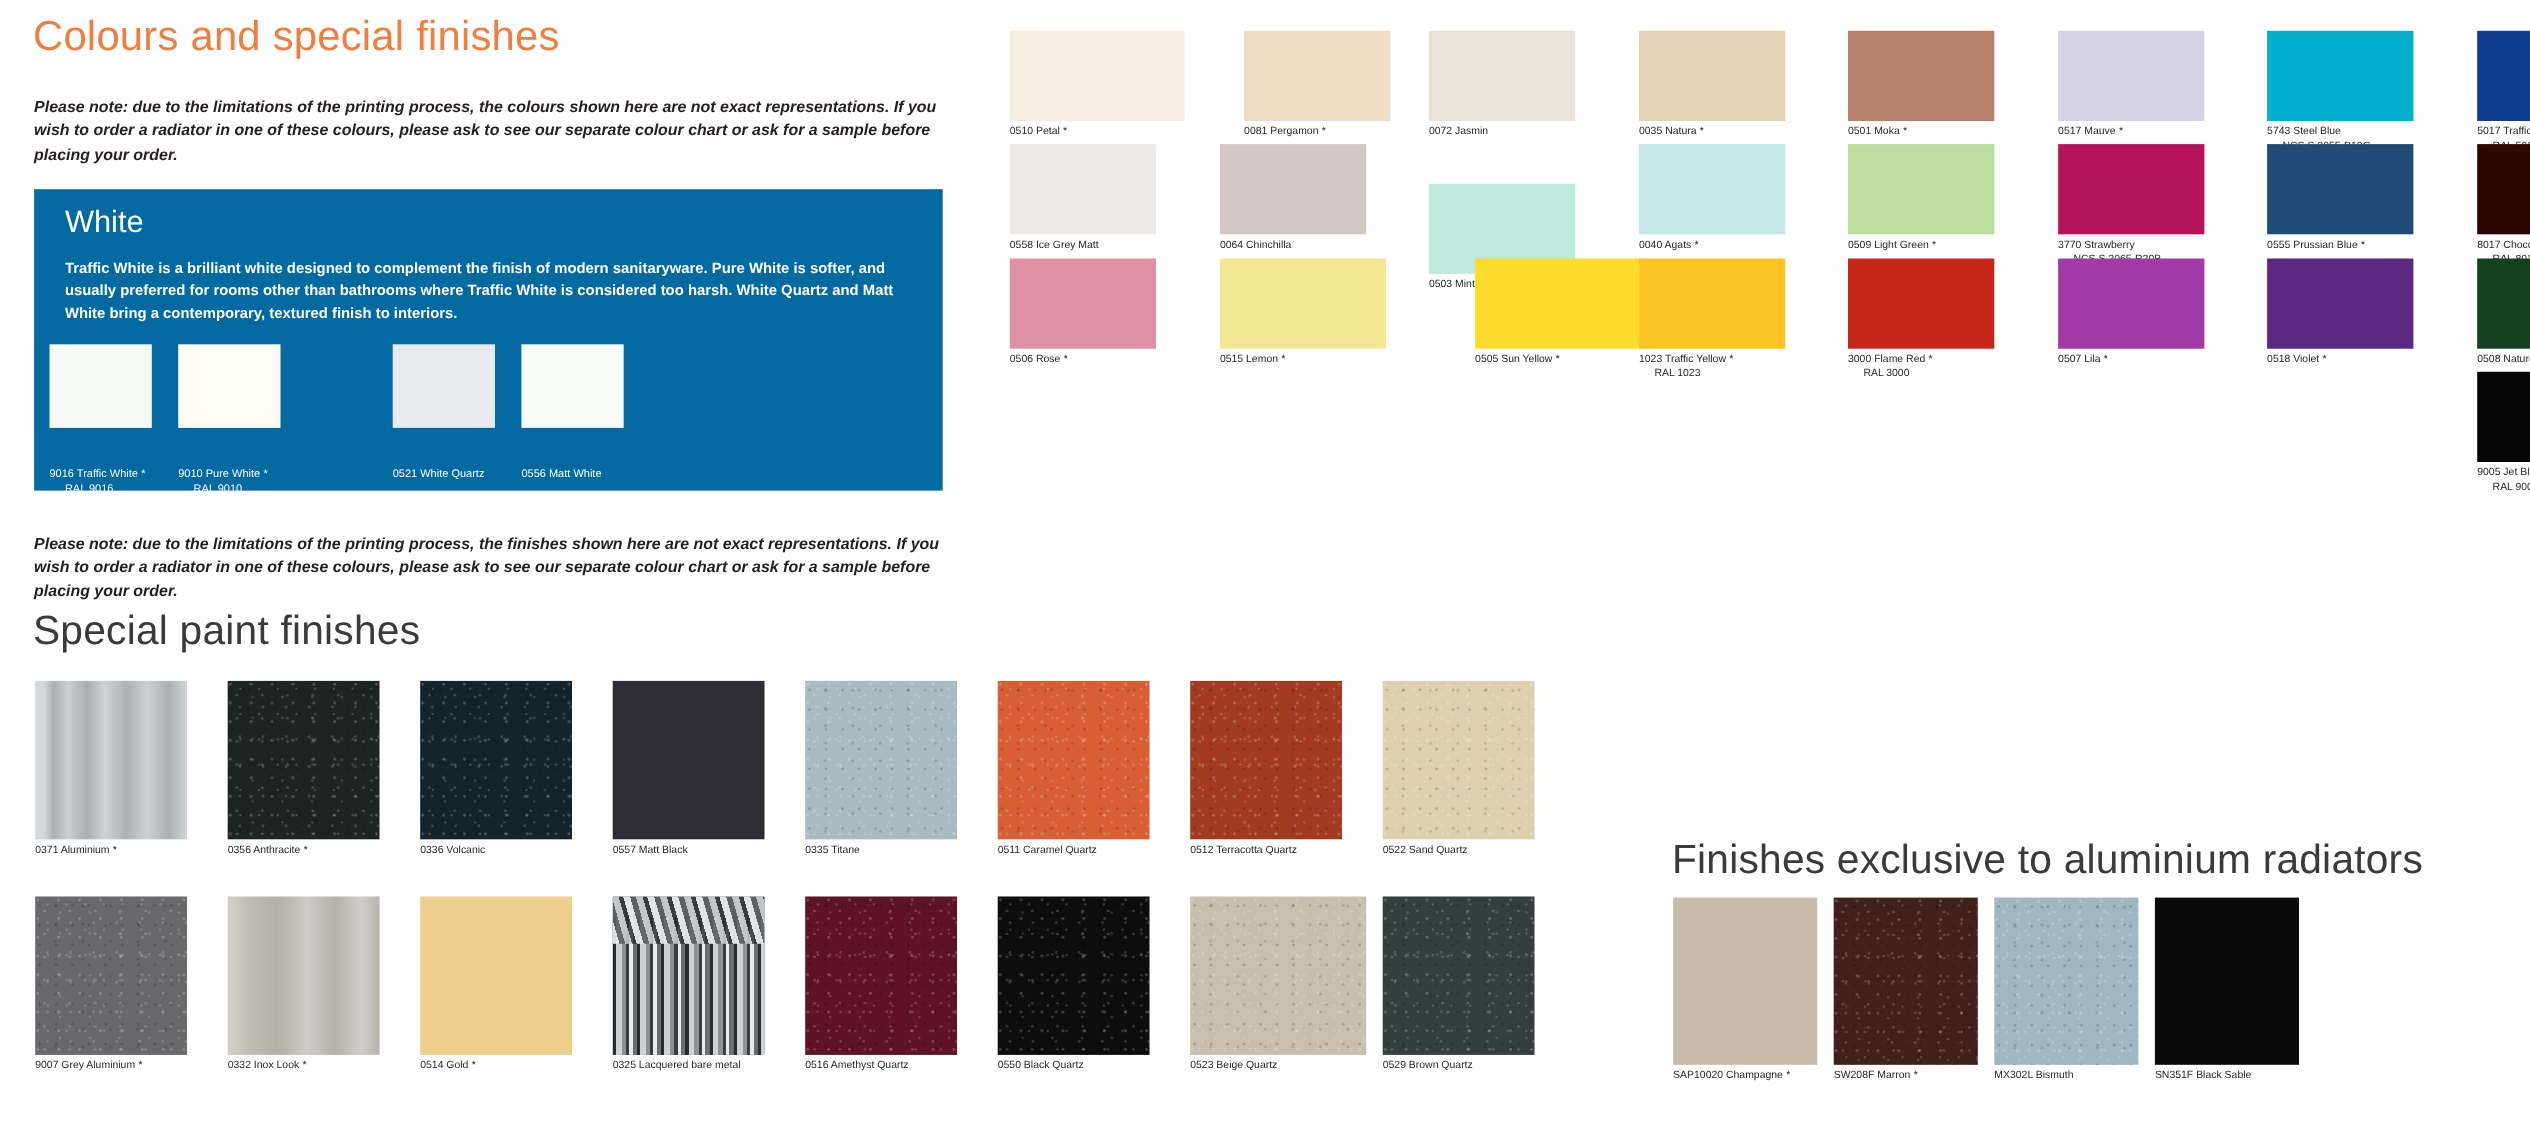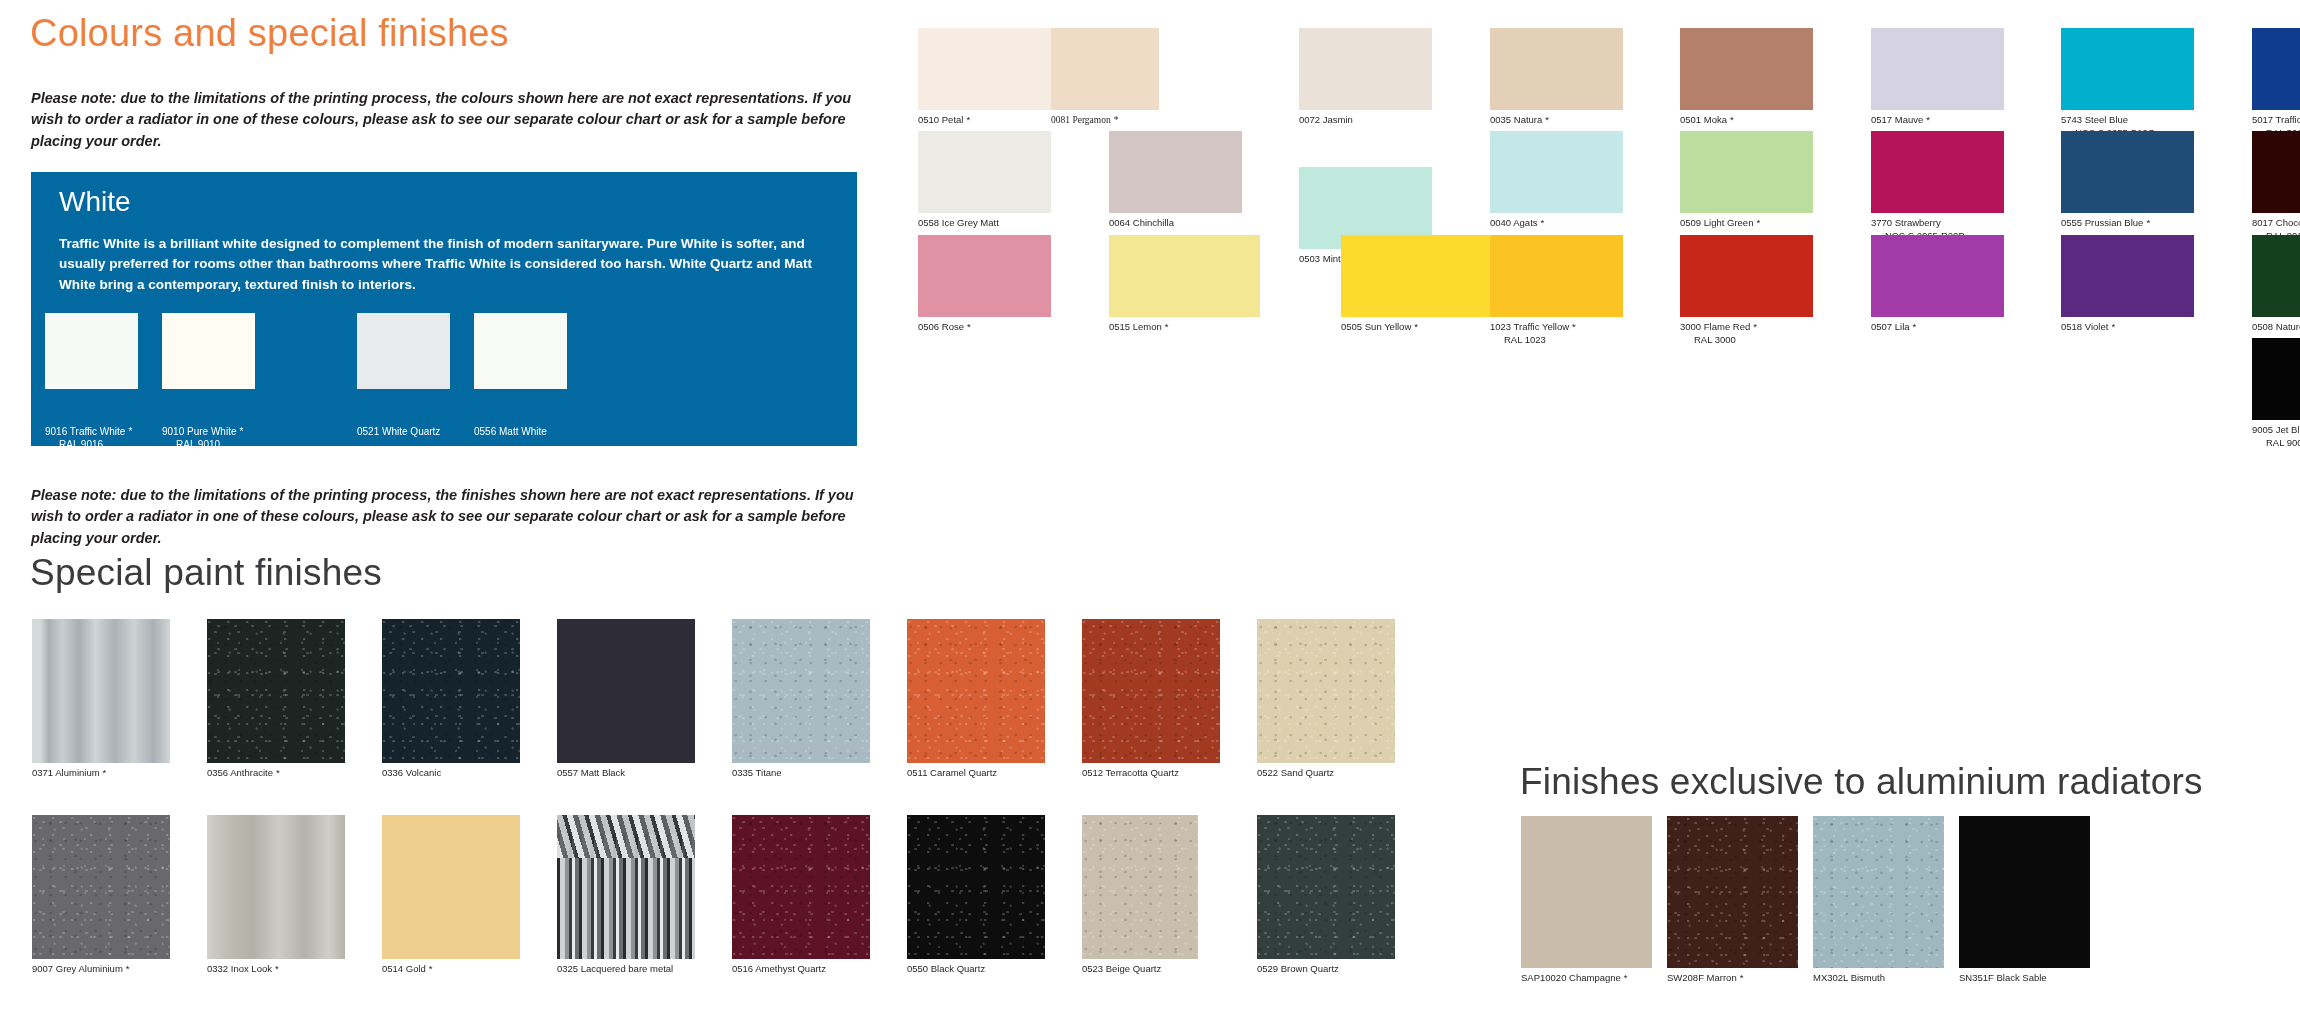--- a/index.html
+++ b/index.html
@@ -164,21 +164,21 @@
 
 <div class="h1-grey" style="left:30px; top:552px;">Special paint finishes</div>
 
 <div class="h1-grey" style="left:1520px; top:761px;">Finishes exclusive to aluminium radiators</div>
 
 <div id="colour-grid">
     <div class="sw" style="left: 918px; top: 28px; width: 159px;">
       <div class="chip" style="height: 82px; background: rgb(247, 236, 226);"></div>
       <div class="lbl"><span>0510 Petal</span><span class="star">*</span></div>
     </div>
-    <div class="sw" style="left: 1051px; top: 28px; width: 108px; font-family: Liberation Serif, serif;">
+    <div class="sw" style="left: 1131px; top: 28px; width: 133px;">
       <div class="chip" style="height: 82px; background: rgb(239, 220, 198);"></div>
       <div class="lbl"><span>0081 Pergamon</span><span class="star">*</span></div>
     </div>
     <div class="sw" style="left: 1299px; top: 28px; width: 133px;">
       <div class="chip" style="height: 82px; background: rgb(234, 225, 216);"></div>
       <div class="lbl"><span>0072 Jasmin</span></div>
     </div>
     <div class="sw" style="left: 1490px; top: 28px; width: 133px;">
       <div class="chip" style="height: 82px; background: rgb(227, 208, 182);"></div>
       <div class="lbl"><span>0035 Natura</span><span class="star">*</span></div>
@@ -318,21 +318,21 @@
       <div class="lbl"><span>0325 Lacquered bare metal</span></div>
     </div>
     <div class="sw" style="left: 732px; top: 815px; width: 138px;">
       <div class="chip tex-speck" style="height: 144px; background: rgb(93, 18, 38);"></div>
       <div class="lbl"><span>0516 Amethyst Quartz</span></div>
     </div>
     <div class="sw" style="left: 907px; top: 815px; width: 138px;">
       <div class="chip tex-speck" style="height: 144px; background: rgb(13, 13, 14);"></div>
       <div class="lbl"><span>0550 Black Quartz</span></div>
     </div>
-    <div class="sw" style="left: 1082px; top: 815px; width: 116px;">
+    <div class="sw" style="left: 1082px; top: 815px; width: 160px;">
       <div class="chip tex-speck" style="height: 144px; background: rgb(200, 191, 174);"></div>
       <div class="lbl"><span>0523 Beige Quartz</span></div>
     </div>
     <div class="sw" style="left: 1257px; top: 815px; width: 138px;">
       <div class="chip tex-speck" style="height: 144px; background: rgb(51, 63, 60);"></div>
       <div class="lbl"><span>0529 Brown Quartz</span></div>
     </div>
   </div>
 <div id="aluminium-grid">
     <div class="sw" style="left: 1521px; top: 816px; width: 131px;">

